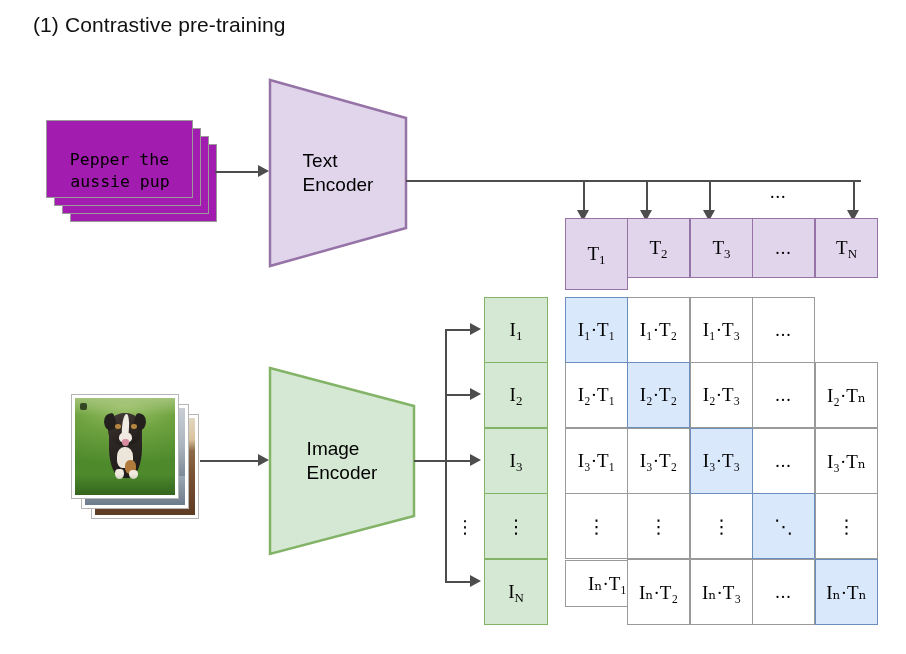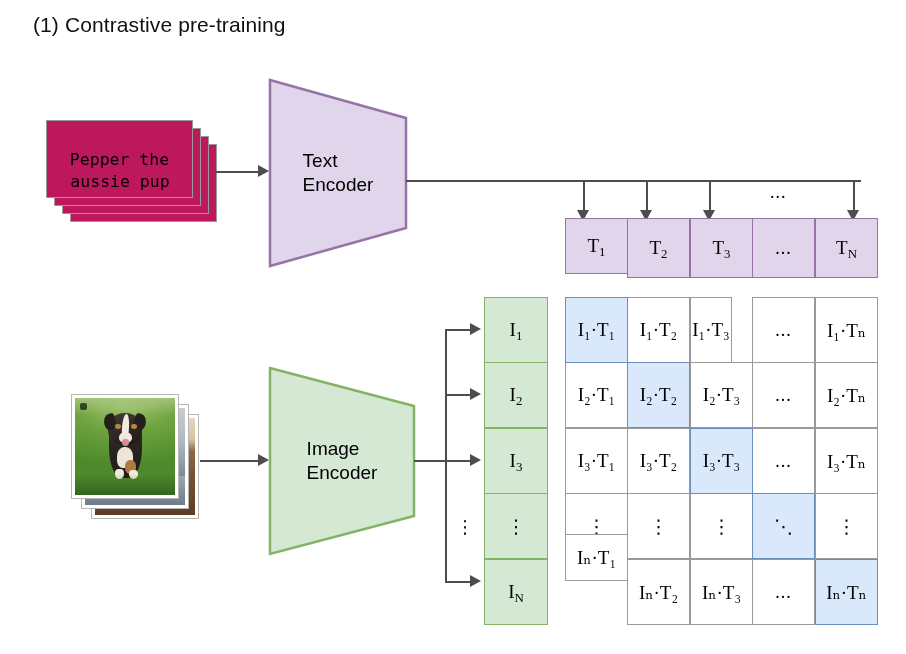--- a/index.html
+++ b/index.html
@@ -29,21 +29,21 @@
     font-size: 21px;
     color: #111111;
     letter-spacing: 0.1px;
     white-space: nowrap;
   }
 
   
   .card-stack { position: absolute; }
   .card {
     position: absolute;
-    background: #be185d;
+    background: #a21caf;
     border: 1.3px solid #9a9a9a;
     box-sizing: border-box;
   }
   .card-front {
     display: flex;
     align-items: center;
     justify-content: center;
   }
   .card-text {
     font-family: "DejaVu Sans Mono", "Liberation Mono", monospace;
@@ -377,21 +377,21 @@
   <div class="arrow-r" style="left:470px; top:388px;"></div>
 
   <div class="wire wire-h" style="left:445px; top:460px; width:30px;"></div>
   <div class="arrow-r" style="left:470px; top:454px;"></div>
 
   <div class="wire wire-h" style="left:445px; top:581px; width:30px;"></div>
   <div class="arrow-r" style="left:470px; top:575px;"></div>
 
   <div class="bus-dots" style="left:456px; top:516px;">⋮</div>
 
-  <div class="cell t-cell" style="left:565px; top:218px; width:63px; height:56px;">
+  <div class="cell t-cell" style="left:565px; top:218px; width:63px; height:72px;">
     <span><span>T</span><sub>1</sub></span>
   </div>
   <div class="cell t-cell" style="left:627px; top:218px; width:63px; height:60px;">
     <span><span>T</span><sub>2</sub></span>
   </div>
   <div class="cell t-cell" style="left:690px; top:218px; width:63px; height:60px;">
     <span><span>T</span><sub>3</sub></span>
   </div>
   <div class="cell t-cell" style="left:752px; top:218px; width:63px; height:60px;">
     <span class="dots-h">...</span>
@@ -415,29 +415,26 @@
   <div class="cell i-cell" style="left:484px; top:559px; width:64px; height:66px;">
     <span><span>I</span><sub>N</sub></span>
   </div>
 
   <div class="cell m-cell diag" style="left:565px; top:297px; width:63px; height:66px;">
       <span>I₁·T₁</span>
     </div>
   <div class="cell m-cell" style="left:627px; top:297px; width:63px; height:66px;">
       <span>I₁·T₂</span>
     </div>
-  <div class="cell m-cell" style="left:690px; top:297px; width:42px; height:66px;">
+  <div class="cell m-cell" style="left:690px; top:297px; width:63px; height:66px;">
       <span>I₁·T₃</span>
     </div>
   <div class="cell m-cell" style="left:752px; top:297px; width:63px; height:66px;">
       <span class="dots-h">...</span>
     </div>
-  <div class="cell m-cell" style="left:815px; top:297px; width:63px; height:66px;">
-      <span>I₁·Tₙ</span>
-    </div>
 
   <div class="cell m-cell" style="left:565px; top:362px; width:63px; height:66px;">
       <span>I₂·T₁</span>
     </div>
   <div class="cell m-cell diag" style="left:627px; top:362px; width:63px; height:66px;">
       <span>I₂·T₂</span>
     </div>
   <div class="cell m-cell" style="left:690px; top:362px; width:63px; height:66px;">
       <span>I₂·T₃</span>
     </div>
@@ -473,21 +470,21 @@
   <div class="cell m-cell" style="left:690px; top:493px; width:63px; height:66px;">
       <span class="dots-v">⋮</span>
     </div>
   <div class="cell m-cell diag" style="left:752px; top:493px; width:63px; height:66px;">
       <span class="dots-v">⋱</span>
     </div>
   <div class="cell m-cell" style="left:815px; top:493px; width:63px; height:66px;">
       <span class="dots-v">⋮</span>
     </div>
 
-  <div class="cell m-cell" style="left:565px; top:534px; width:63px; height:47px;">
+  <div class="cell m-cell" style="left:565px; top:560px; width:63px; height:47px;justify-content:flex-end;">
       <span>Iₙ·T₁</span>
     </div>
   <div class="cell m-cell" style="left:627px; top:559px; width:63px; height:66px;">
       <span>Iₙ·T₂</span>
     </div>
   <div class="cell m-cell" style="left:690px; top:559px; width:63px; height:66px;">
       <span>Iₙ·T₃</span>
     </div>
   <div class="cell m-cell" style="left:752px; top:559px; width:63px; height:66px;">
       <span class="dots-h">...</span>

